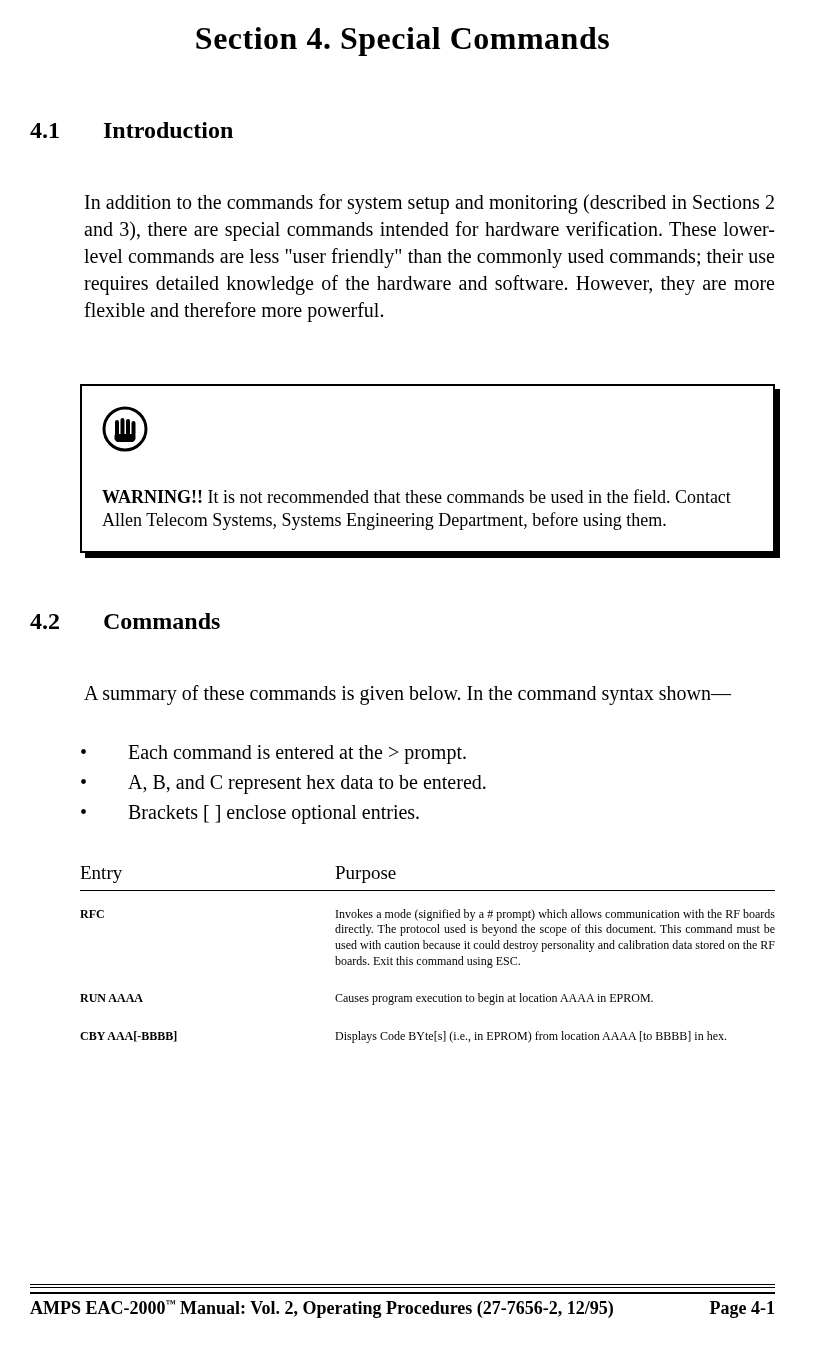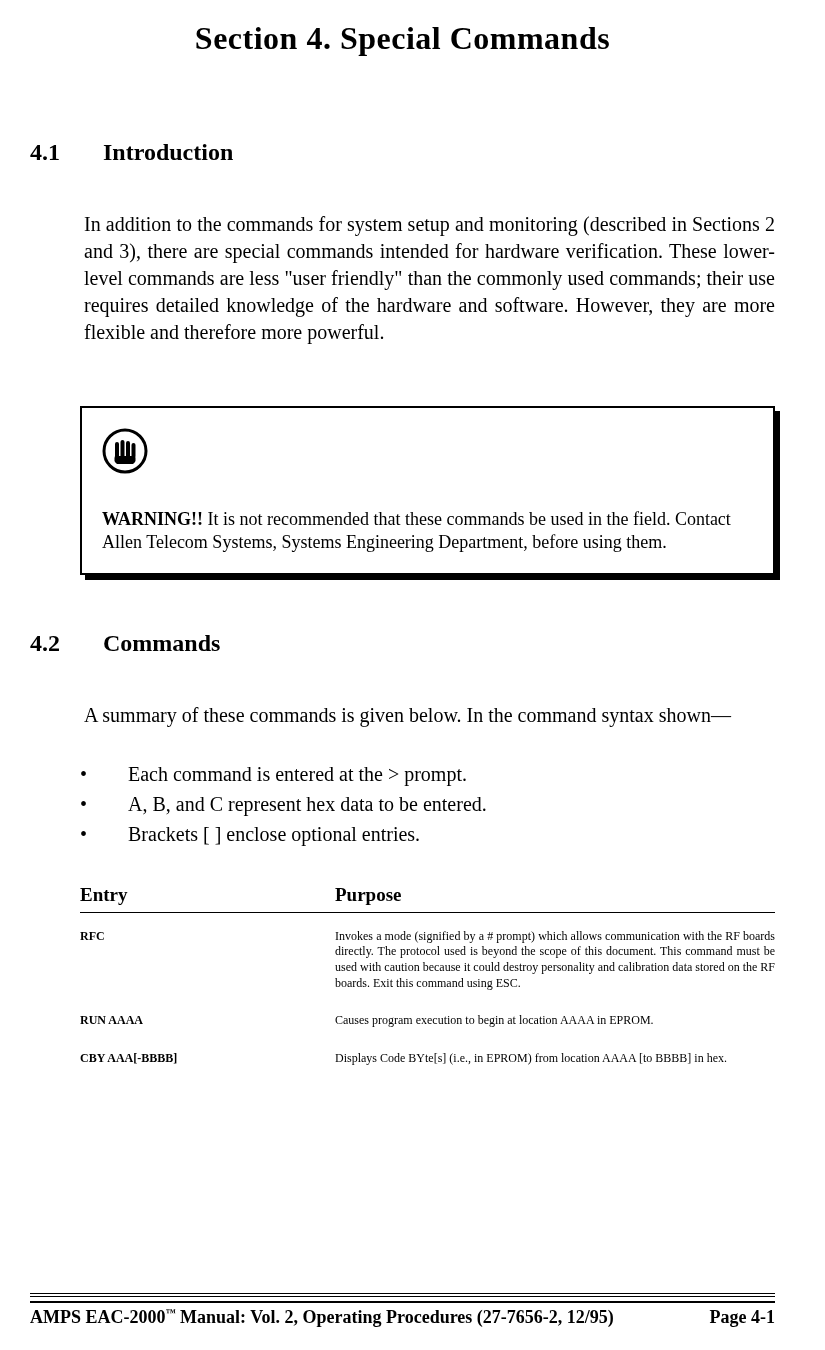--- a/index.html
+++ b/index.html
@@ -15,21 +15,21 @@
   }
   .page {
     padding: 20px 50px 0 30px;
     box-sizing: border-box;
   }
   .section-title {
     text-align: center;
     font-size: 32px;
     font-weight: bold;
     margin-top: 0;
-    margin-bottom: 82px;
+    margin-bottom: 60px;
     font-family: "Century Schoolbook", "New Century Schoolbook", Georgia, serif;
     letter-spacing: 0.5px;
   }
   .sub-block {
     display: flex;
     align-items: flex-start;
     margin-bottom: 45px;
   }
   .sub-num {
     font-size: 24px;
@@ -87,21 +87,21 @@
     width: 48px;
     flex-shrink: 0;
   }
   .cmd-table {
     margin-left: 50px;
     margin-right: 0;
     font-size: 18px;
   }
   .cmd-header {
     display: flex;
-    font-weight: bold;
+    font-weight: normal;
     font-size: 19px;
     padding-bottom: 6px;
     border-bottom: 1px solid #000;
     margin-bottom: 16px;
   }
   .cmd-col-entry {
     width: 255px;
     flex-shrink: 0;
   }
   .cmd-col-purpose {
@@ -116,21 +116,21 @@
     font-weight: bold;
   }
   .cmd-row .cmd-col-purpose {
     text-align: justify;
     line-height: 1.3;
   }
   .footer {
     position: absolute;
     left: 30px;
     right: 50px;
-    bottom: 22px;
+    bottom: 31px;
   }
   .footer-rule {
     border-top: 4px double #000;
     height: 0;
     margin-bottom: 10px;
     
     position: relative;
   }
   .footer-rule::after {
     content: "";

